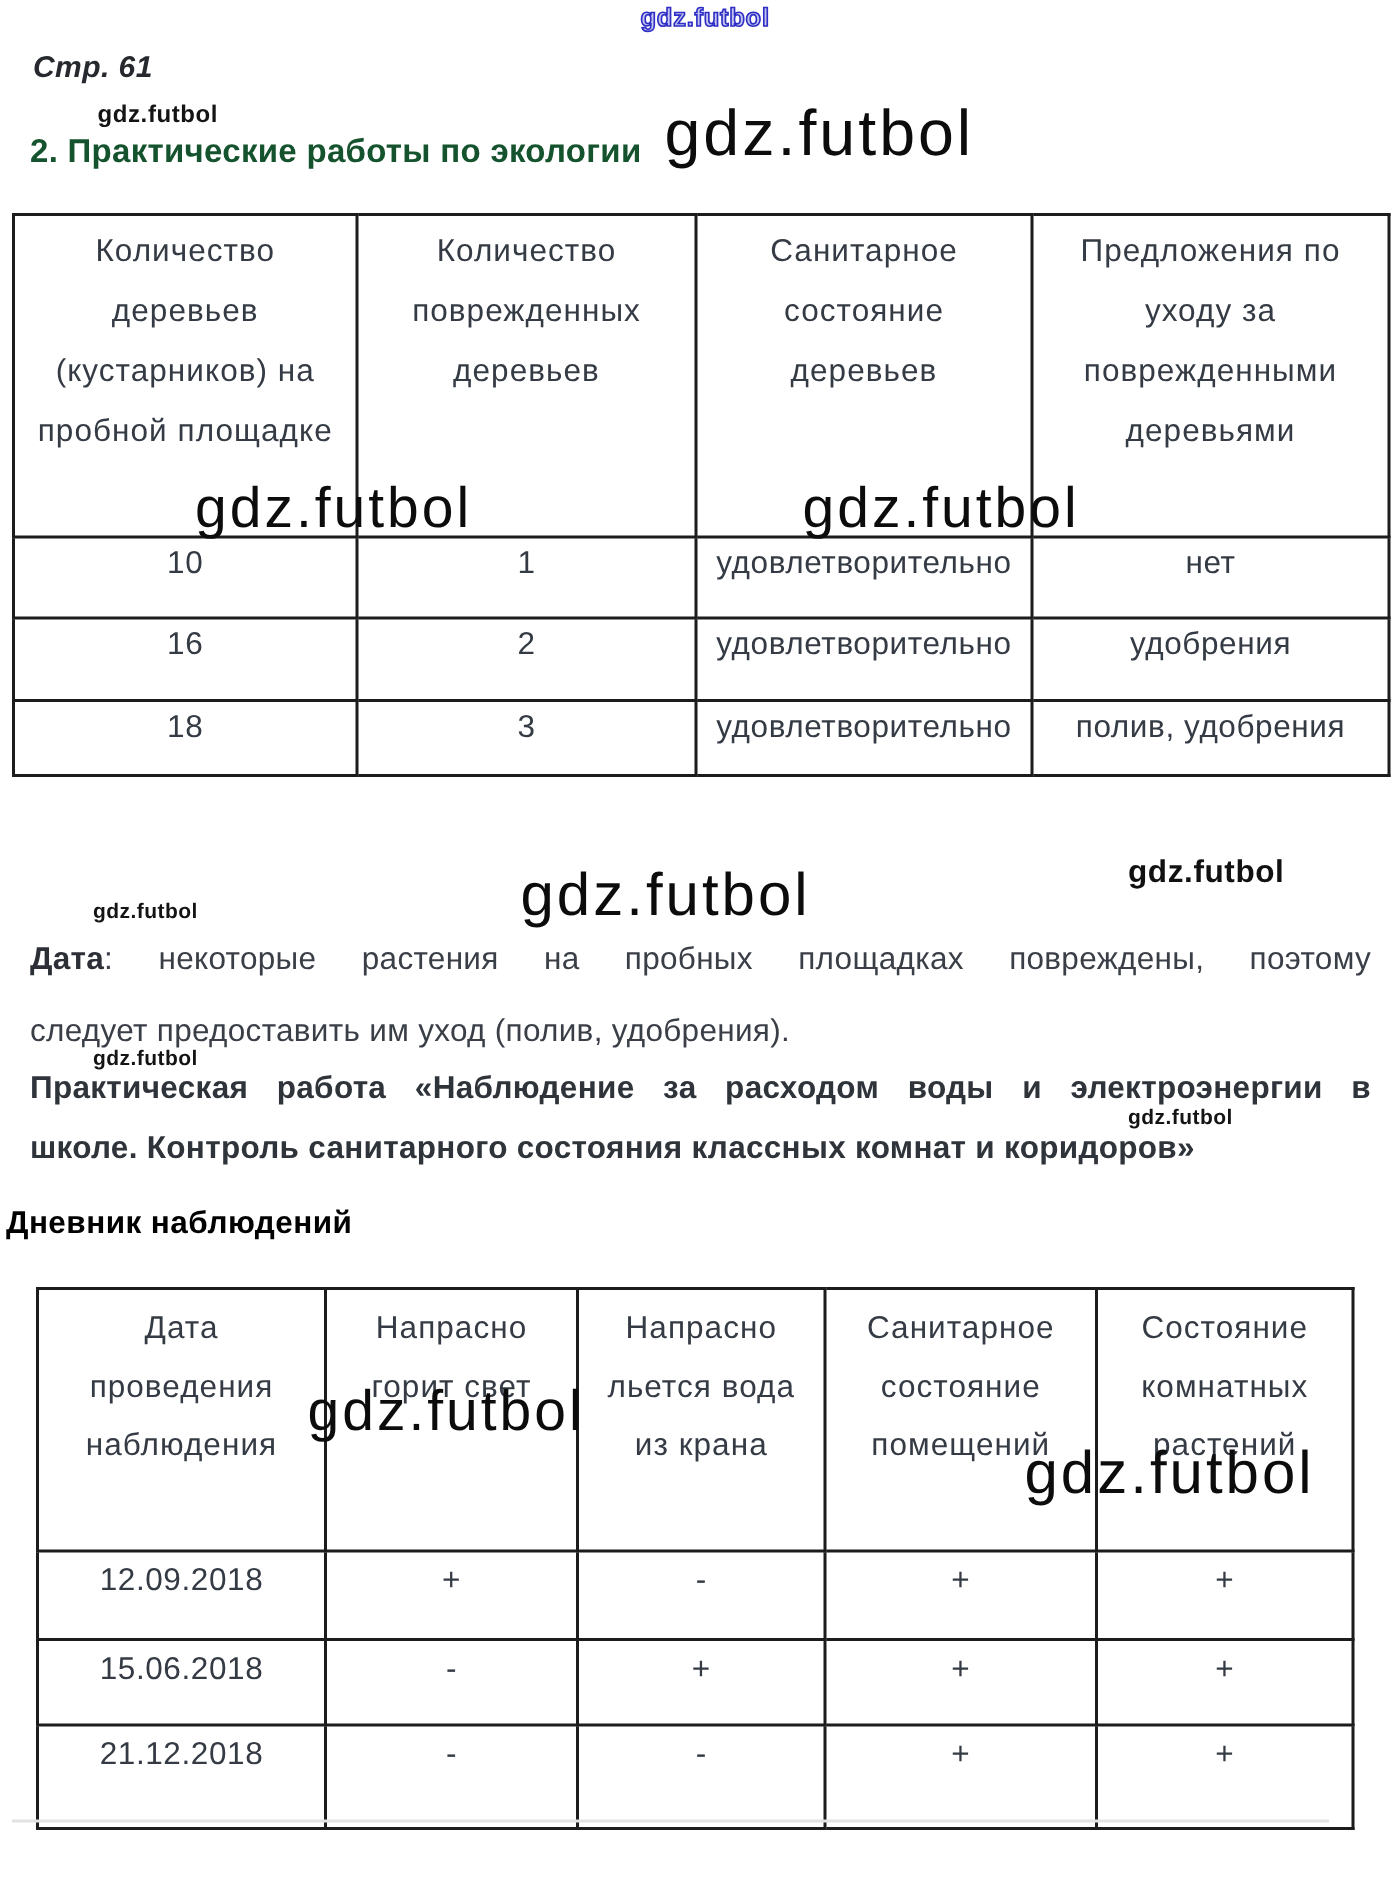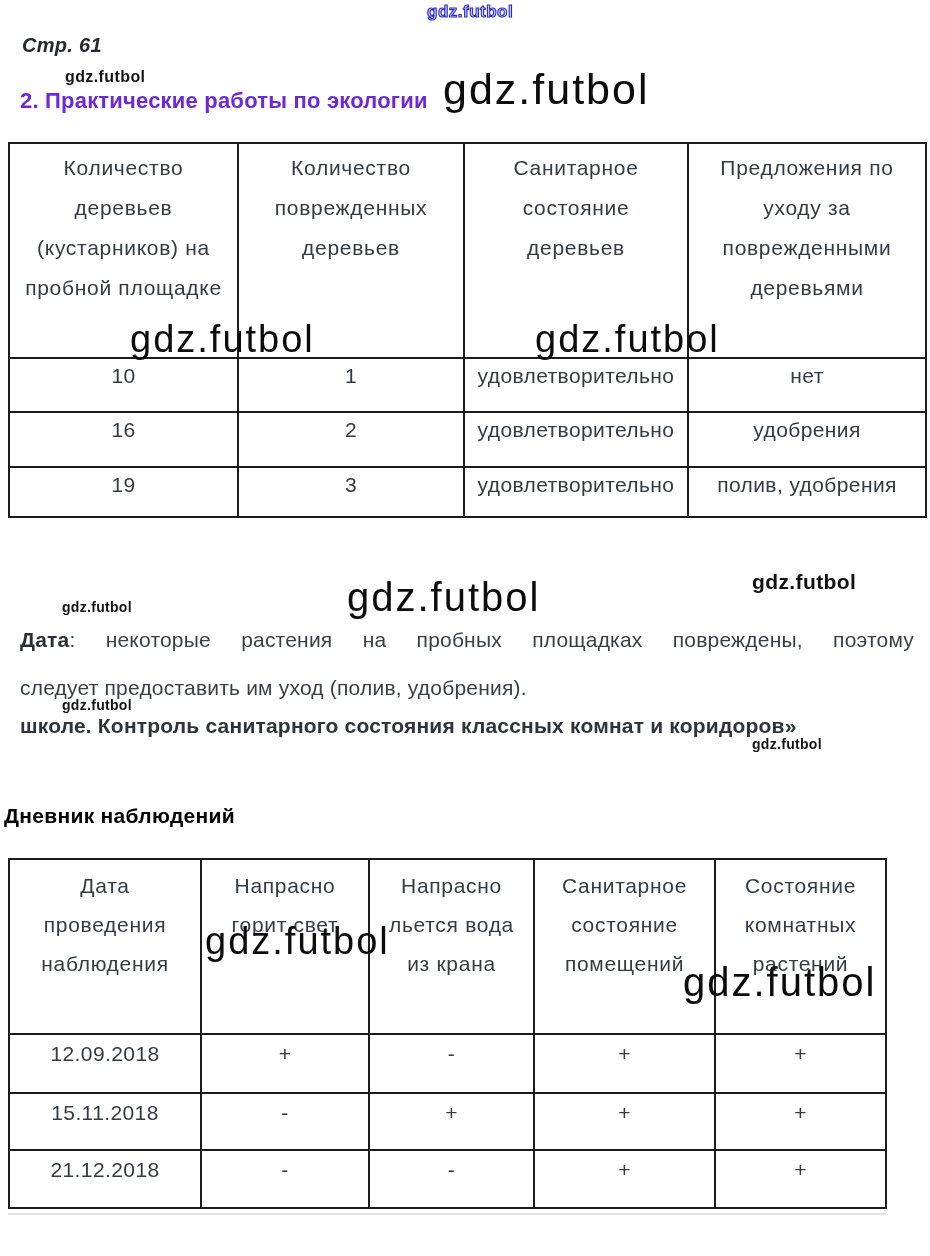--- a/index.html
+++ b/index.html
@@ -16,42 +16,42 @@
     font-weight:700; font-size:17px; letter-spacing:0.5px; white-space:nowrap;
   }
   .wm-sm { font-size:16px; font-weight:600; letter-spacing:0.4px; color:#141414; white-space:nowrap; }
   .wm-sm2 { font-size:14px; font-weight:600; letter-spacing:0.3px; color:#141414; white-space:nowrap; }
   .wm-xl { font-size:43px; line-height:1; }
   .wm-lg { font-size:40px; line-height:1; }
   .wm-md { font-size:38px; line-height:1; }
   .wm-bold-sm { font-size:21px; font-weight:700; letter-spacing:0.4px; color:#111; white-space:nowrap; }
 
   .page-number { font-size:20px; font-weight:700; color:#26292e; letter-spacing:0.3px;font-style:italic; }
-  .heading { font-size:22px; font-weight:700; color:#6d28d9; letter-spacing:0.2px; white-space:nowrap; }
+  .heading { font-size:22px; font-weight:700; color:#14532d; letter-spacing:0.2px; white-space:nowrap; }
 
   table { border-collapse:collapse; table-layout:fixed; }
   th, td {
     border:2px solid #1c1c1c; vertical-align:top; text-align:center;
     font-weight:400; color:#353b44; overflow:hidden;
   }
   .t1 { left:8px; top:142px; }
   .t1 th { font-size:21px; line-height:40px; padding:4px 8px 0; letter-spacing:0.7px; }
   .t1 td { font-size:21px; padding:5px 4px 0; letter-spacing:0.4px; }
   .t1 tr.hdr   { height:215px;margin-top:11px; }
   .t1 tr.r1    { height:54px; }
   .t1 tr.r2    { height:55px; }
   .t1 tr.r3    { height:50px; }
 
   .t2 { left:8px; top:858px; }
   .t2 th { font-size:21px; line-height:39px; padding:6px 12px 0; letter-spacing:0.7px; }
   .t2 td { font-size:21px; padding:7px 4px 0; letter-spacing:0.4px; }
   .t2 tr.hdr { height:175px; }
   .t2 tr.r1  { height:59px; }
   .t2 tr.r2  { height:57px; }
-  .t2 tr.r3  { height:58px; }
+  .t2 tr.r3  { height:69px; }
 
   .para { width:894px; font-size:21px; letter-spacing:0.2px; }
   .jline { text-align:justify; text-align-last:justify; }
   .concl { left:20px; top:616px; line-height:48px; color:#3a3f47; }
   .concl .lbl { font-weight:700; color:#2c3036; }
   .pract { left:20px; top:706px; line-height:40px; font-weight:700; color:#2f343b; }
   .diary { left:4px; top:804px; font-size:21px; font-weight:700; color:#000000; letter-spacing:0.3px; }
   .shadow-line { left:8px; top:1213px; width:878px; height:2px; background:#e2e2e2; }
 </style>
 </head>
@@ -87,21 +87,21 @@
     <td>удовлетворительно</td>
     <td>нет</td>
   </tr>
   <tr class="r2">
     <td>16</td>
     <td>2</td>
     <td>удовлетворительно</td>
     <td>удобрения</td>
   </tr>
   <tr class="r3">
-    <td>19</td>
+    <td>18</td>
     <td>3</td>
     <td>удовлетворительно</td>
     <td>полив, удобрения</td>
   </tr>
 </tbody>
   </table>
 
 <div class="abs wm wm-md" style="left:130px; top:320px;">gdz.futbol</div>
 <div class="abs wm wm-md" style="left:535px; top:320px;">gdz.futbol</div>
 
@@ -110,28 +110,29 @@
 <div class="abs wm-sm2" style="left:62px; top:599px;">gdz.futbol</div>
 
 <div class="abs para concl">
   <div class="jline"><span class="lbl">Дата</span><span>: некоторые растения на пробных площадках повреждены, поэтому</span></div>
   <div>следует предоставить им уход (полив, удобрения).</div>
 </div>
 
 <div class="abs wm-sm2" style="left:62px; top:697px;">gdz.futbol</div>
 
 <div class="abs para pract">
+  <div class="jline">Практическая работа «Наблюдение за расходом воды и электроэнергии в</div>
   <div>школе. Контроль санитарного состояния классных комнат и коридоров»</div>
 </div>
 
 <div class="abs wm-sm2" style="left:752px; top:736px;">gdz.futbol</div>
 
 <div class="abs diary">Дневник наблюдений</div>
 
-<table class="abs t2" style="width:877px;">
+<table class="abs t2" style="width:877px;margin-left:16px;">
   <colgroup>
       <col style="width:192px">
       <col style="width:168px">
       <col style="width:165px">
       <col style="width:181px">
       <col style="width:171px">
     </colgroup>
   <tbody>
       <tr class="hdr">
     <th>Дата проведения наблюдения</th>
@@ -141,21 +142,21 @@
     <th>Состояние комнатных растений</th>
   </tr>
   <tr class="r1">
     <td>12.09.2018</td>
     <td>+</td>
     <td>-</td>
     <td>+</td>
     <td>+</td>
   </tr>
   <tr class="r2">
-    <td>15.11.2018</td>
+    <td>15.06.2018</td>
     <td>-</td>
     <td>+</td>
     <td>+</td>
     <td>+</td>
   </tr>
   <tr class="r3">
     <td>21.12.2018</td>
     <td>-</td>
     <td>-</td>
     <td>+</td>

